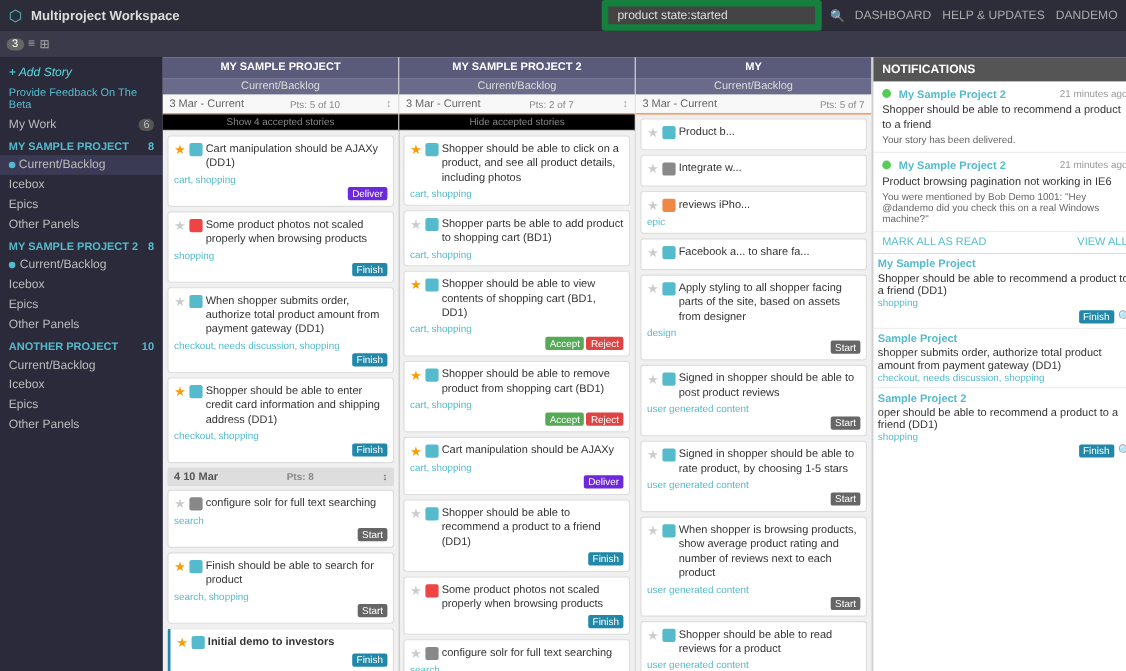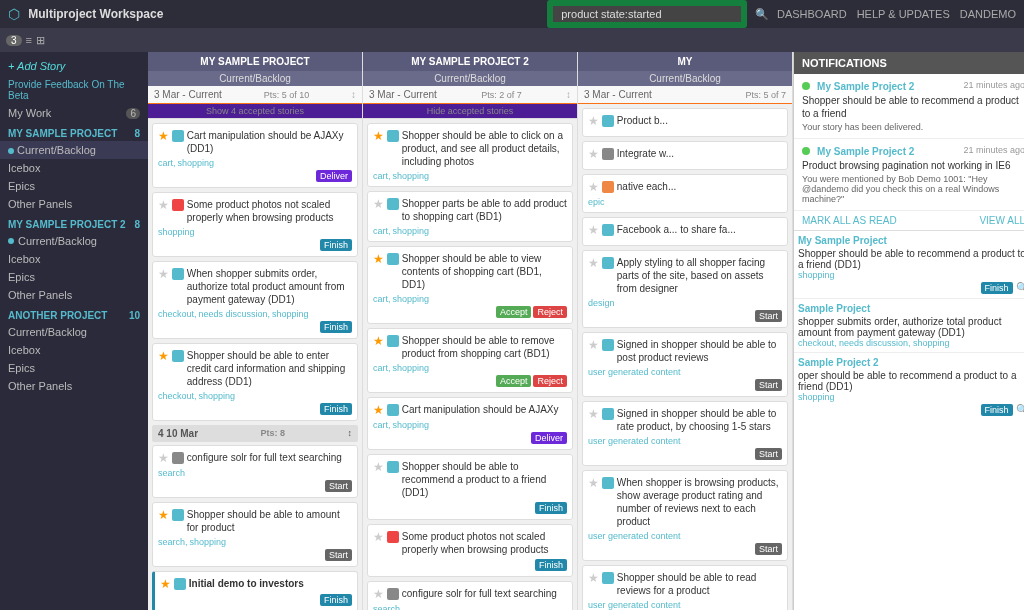--- a/index.html
+++ b/index.html
@@ -62,21 +62,21 @@
     .notif-panel { width: 240px; background: #fff; border-left: 1px solid #ccc; flex-shrink: 0; display: flex; flex-direction: column; }
     .notif-header { background: #555; color: #fff; padding: 5px 8px; font-size: 11px; font-weight: 600; }
     .notif-item { padding: 6px 8px; border-bottom: 1px solid #eee; }
     .notif-project { font-size: 10px; color: #5bc; font-weight: 600; }
     .notif-time { font-size: 9px; color: #999; float: right; }
     .notif-text { font-size: 10px; color: #333; margin-top: 2px; line-height: 1.3; }
     .notif-sub { font-size: 9px; color: #666; margin-top: 2px; }
     .notif-actions { display: flex; justify-content: space-between; padding: 4px 8px; border-bottom: 1px solid #ddd; }
     .notif-action-link { font-size: 10px; color: #5bc; cursor: pointer; }
 
-    .col-toggle { font-size: 9px; color: #888; text-align: center; padding: 2px; cursor: pointer; background: #4c1d95; border-bottom: 1px solid #ddd; }
+    .col-toggle { font-size: 9px; color: #888; text-align: center; padding: 2px; cursor: pointer; background: #000000; border-bottom: 1px solid #ddd; }
 
     .notif-green-dot { width: 8px; height: 8px; background: #5c5; border-radius: 50%; display: inline-block; margin-right: 4px; }
 
     .pts-badge { font-size: 9px; color: #888; }
     .expand-icon { font-size: 10px; color: #aaa; }
   </style>
 </head>
 <body>
 
 <div class="top-nav">
@@ -246,21 +246,21 @@
           <span class="story-tag">search</span>
         </div>
         <div class="story-action-row">
           <button class="btn-start">Start</button>
         </div>
       </div>
       <div class="story-card">
         <div class="story-card-header">
           <span class="story-star">★</span>
           <span class="story-icon feature"></span>
-          <span class="story-text">Shopper should be able to amount for product</span>
+          <span class="story-text">Finish should be able to search for product</span>
         </div>
         <div class="story-tags">
           <span class="story-tag">search,</span>
           <span class="story-tag">shopping</span>
         </div>
         <div class="story-action-row">
           <button class="btn-start">Start</button>
         </div>
       </div>
       <div class="story-card story-card-highlight">
@@ -411,21 +411,21 @@
         <div class="story-card-header">
           <span class="story-star" style="color:#ccc;">★</span>
           <span class="story-icon chore"></span>
           <span class="story-text">Integrate w...</span>
         </div>
       </div>
       <div class="story-card">
         <div class="story-card-header">
           <span class="story-star" style="color:#ccc;">★</span>
           <span class="story-icon feature" style="background:#e84;"></span>
-          <span class="story-text">native each...</span>
+          <span class="story-text">reviews iPho...</span>
         </div>
         <div class="story-tags">
           <span class="story-tag">epic</span>
         </div>
       </div>
       <div class="story-card">
         <div class="story-card-header">
           <span class="story-star" style="color:#ccc;">★</span>
           <span class="story-icon feature"></span>
           <span class="story-text">Facebook a... to share fa...</span>

